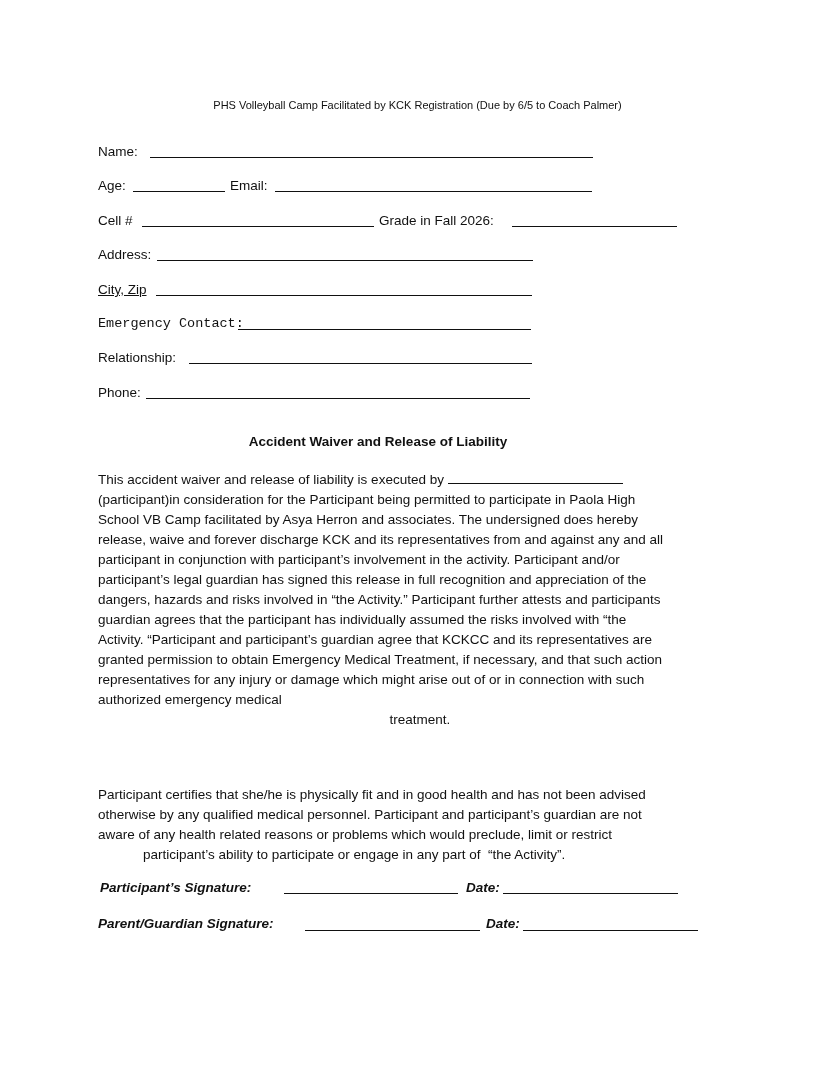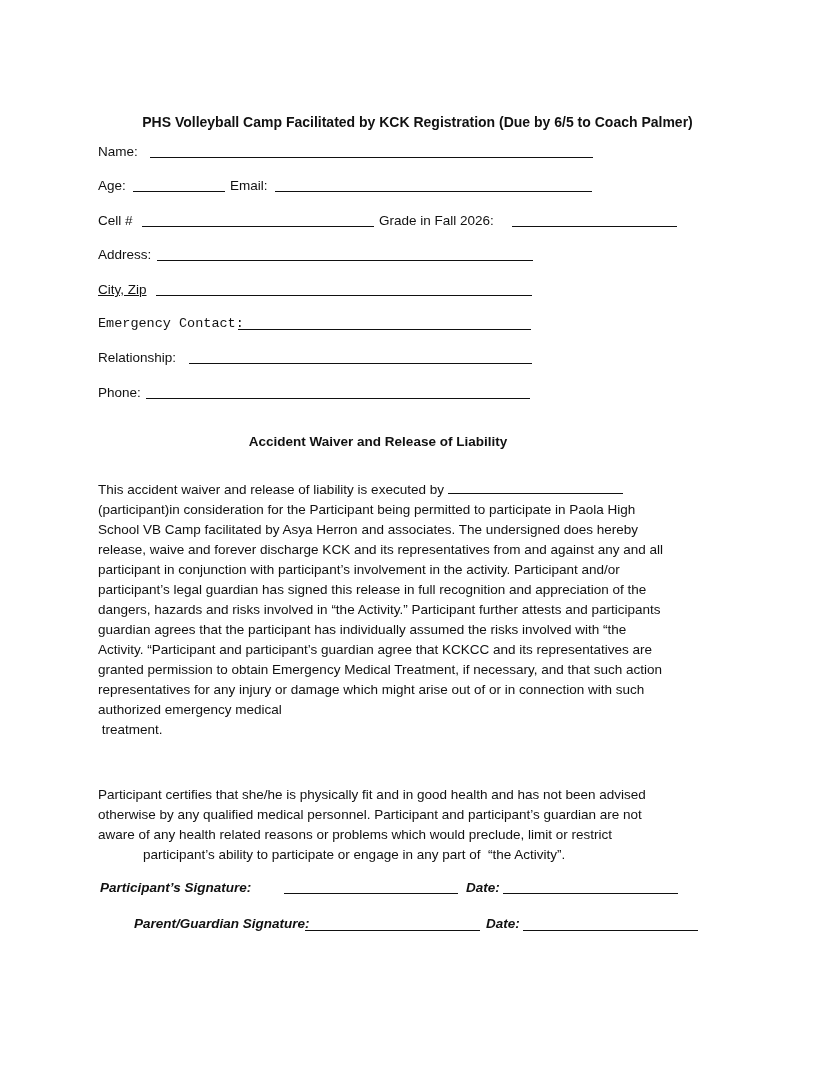--- a/index.html
+++ b/index.html
@@ -1,20 +1,20 @@
 <!DOCTYPE html>
 <html><head>
 <meta charset="utf-8">
 <style>
   html, body { margin: 0; padding: 0; background: #ffffff; }
   body { width: 835px; height: 1080px; position: relative; overflow: hidden;
          font-family: "Liberation Sans", sans-serif; color: #111; }
   .page { position: absolute; left: 0; top: 0; width: 835px; height: 1080px; background: #fff; }
-  .title { position: absolute; left: 0; width: 835px; top: 114px; text-align: center;
-           font-weight: bold; font-size: 14px; }
+  .title { position: absolute; left: 0; width: 835px; top: 99px; text-align: center;
+           font-weight: normal; font-size: 11px; }
   .row { position: absolute; left: 98px; font-size: 13.5px; height: 18px; line-height: 18px; white-space: nowrap; }
   .lbl { position: absolute; top: 0; }
   .line { position: absolute; height: 0; border-bottom: 1.3px solid #111; top: 14px; }
   .subtitle { position: absolute; left: 0; width: 756px; top: 434px; text-align: center;
               font-weight: bold; font-size: 13.5px; }
   .para { position: absolute; left: 98px; width: 640px; font-size: 13.5px; line-height: 20px; }
   .para .ln { display: block; white-space: nowrap; height: 20px; }
   .inline-line { display: inline-block; width: 175px; border-bottom: 1.3px solid #111; height: 12px; vertical-align: baseline; margin-left: 4px; }
   .sig { position: absolute; font-size: 13.5px; font-weight: bold; font-style: italic; white-space: nowrap; }
 </style>
@@ -64,46 +64,46 @@
     <span class="line" style="left:91px;width:343px;"></span>
   </div>
 
   <div class="row" style="top:384px;">
     <span class="lbl" style="left:0;">Phone:</span>
     <span class="line" style="left:48px;width:384px;"></span>
   </div>
 
   <div class="subtitle">Accident Waiver and Release of Liability</div>
 
-  <div class="para" style="top:480px;">
+  <div class="para" style="top:470px;">
     <span class="ln"><span>This accident waiver and release of liability is executed by</span><span class="inline-line"></span></span>
     <span class="ln">(participant)in consideration for the Participant being permitted to participate in Paola High</span>
     <span class="ln">School VB Camp facilitated by Asya Herron and associates. The undersigned does hereby</span>
     <span class="ln">release, waive and forever discharge KCK and its representatives from and against any and all</span>
     <span class="ln">participant in conjunction with participant’s involvement in the activity. Participant and/or</span>
     <span class="ln">participant’s legal guardian has signed this release in full recognition and appreciation of the</span>
     <span class="ln">dangers, hazards and risks involved in “the Activity.” Participant further attests and participants</span>
     <span class="ln">guardian agrees that the participant has individually assumed the risks involved with “the</span>
     <span class="ln">Activity. “Participant and participant’s guardian agree that KCKCC and its representatives are</span>
     <span class="ln">granted permission to obtain Emergency Medical Treatment, if necessary, and that such action</span>
     <span class="ln">representatives for any injury or damage which might arise out of or in connection with such</span>
     <span class="ln">authorized emergency medical</span>
-    <span class="ln" style="white-space:pre;"> treatment.</span>
+    <span class="ln" style="white-space:pre;text-align:center;"> treatment.</span>
   </div>
 
   <div class="para" style="top:785px;">
     <span class="ln">Participant certifies that she/he is physically fit and in good health and has not been advised</span>
     <span class="ln">otherwise by any qualified medical personnel. Participant and participant’s guardian are not</span>
     <span class="ln">aware of any health related reasons or problems which would preclude, limit or restrict</span>
     <span class="ln" style="white-space:pre;margin-left:45px;">participant’s ability to participate or engage in any part of  “the Activity”.</span>
   </div>
 
   <div class="sig" style="left:100px;top:880px;">Participant’s Signature:</div>
   <div class="line" style="position:absolute;left:284px;top:893px;width:174px;"></div>
   <div class="sig" style="left:466px;top:880px;">Date:</div>
   <div class="line" style="position:absolute;left:503px;top:893px;width:175px;"></div>
 
-  <div class="sig" style="left:98px;top:916px;margin-left:36px;">Parent/Guardian Signature:</div>
+  <div class="sig" style="left:98px;top:916px;">Parent/Guardian Signature:</div>
   <div class="line" style="position:absolute;left:305px;top:930px;width:175px;"></div>
   <div class="sig" style="left:486px;top:916px;">Date:</div>
   <div class="line" style="position:absolute;left:523px;top:930px;width:175px;"></div>
 
 </div>
 
 </body></html>

